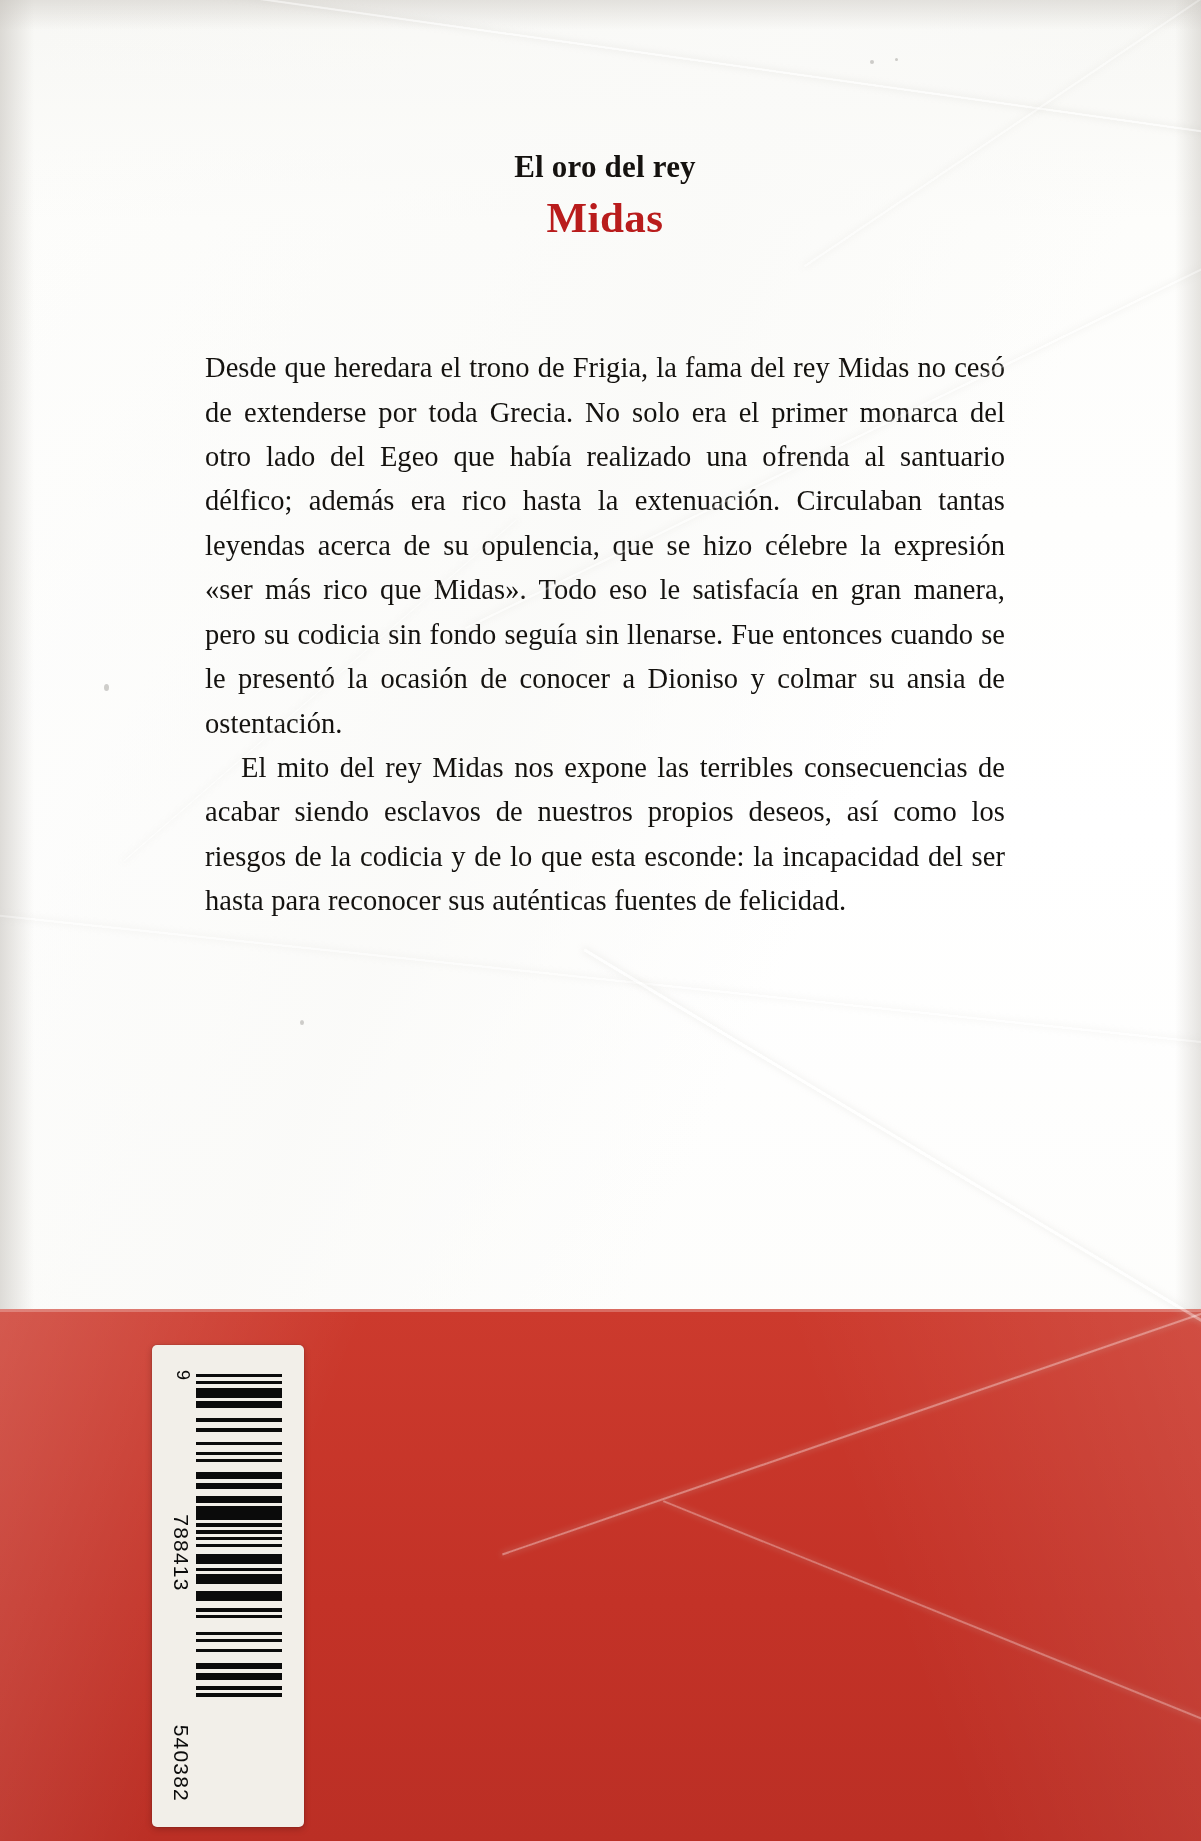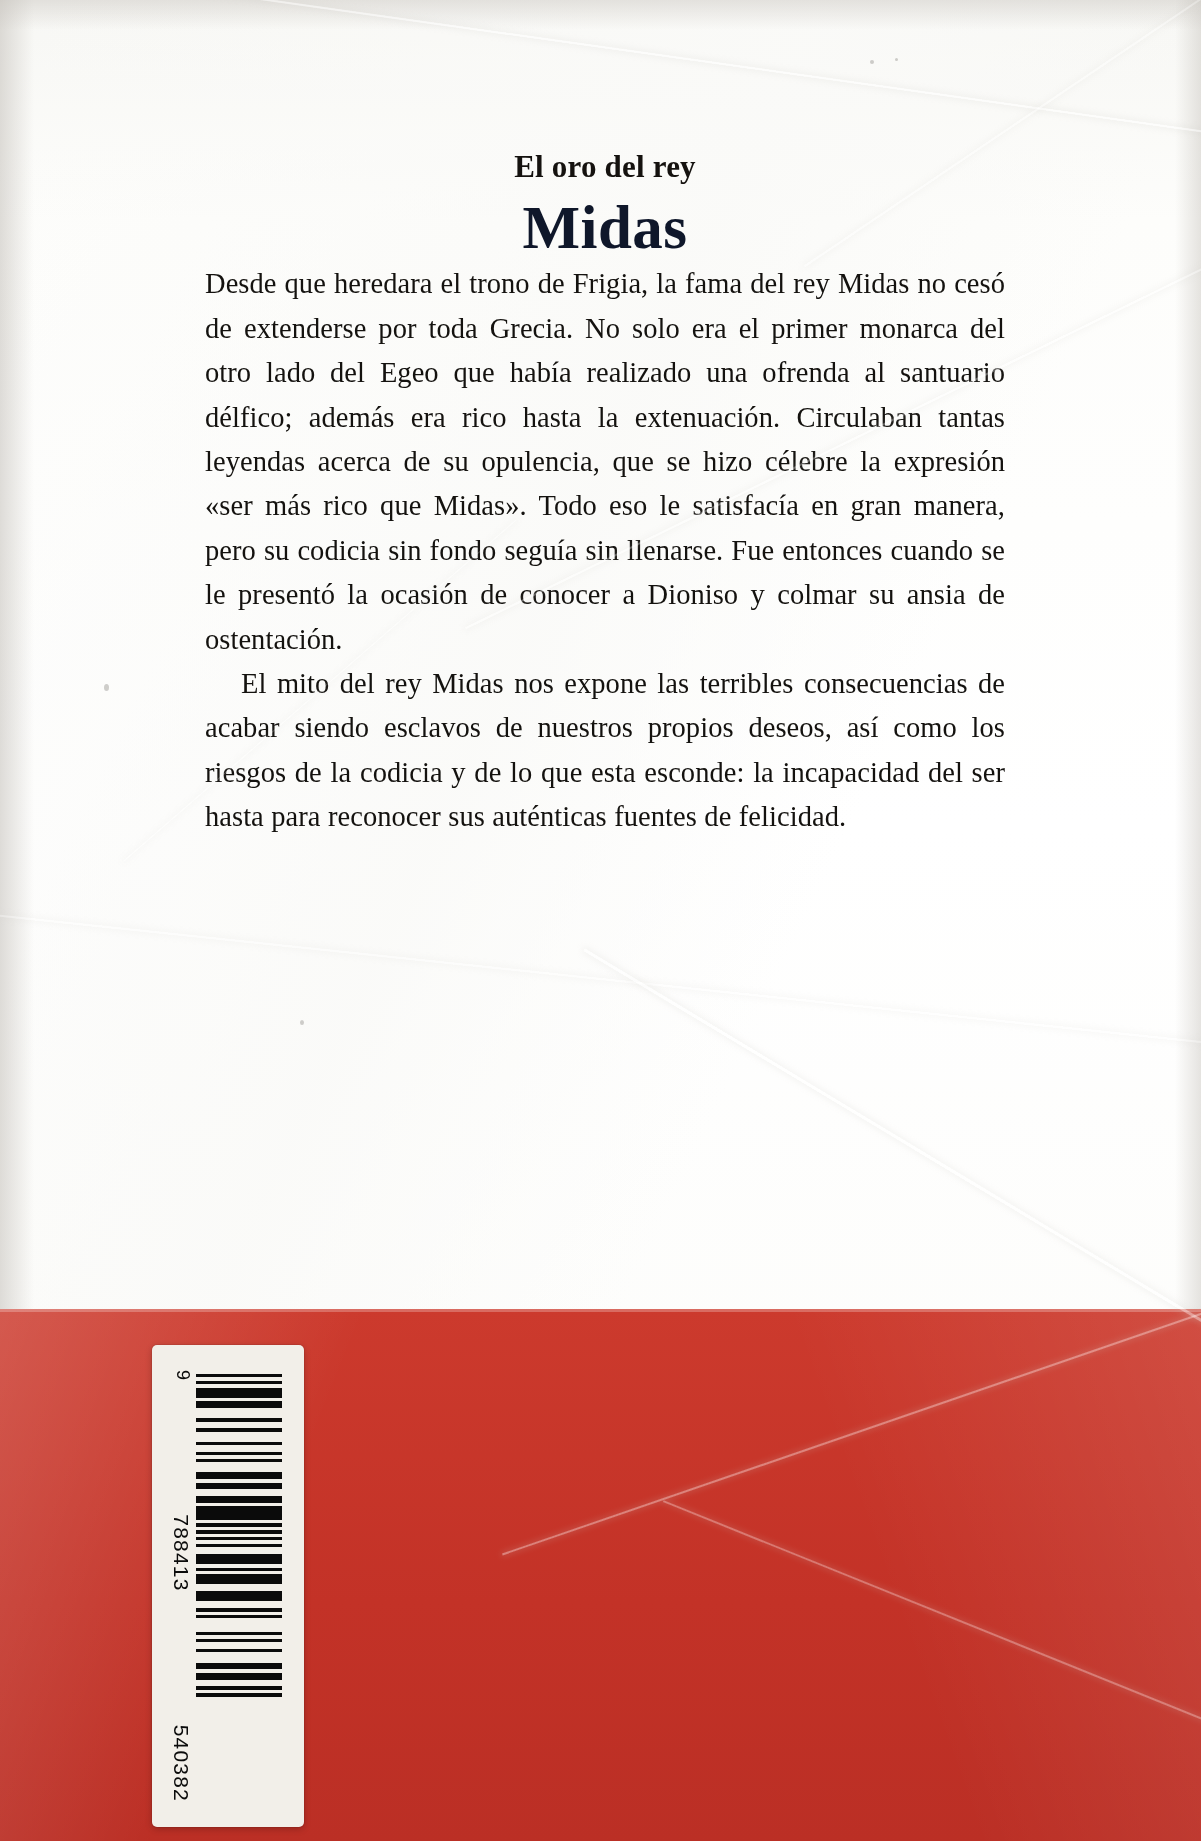--- a/index.html
+++ b/index.html
@@ -64,33 +64,33 @@
 
   .speck { position: absolute; background: rgba(120,118,112,0.35); border-radius: 50%; pointer-events: none; }
 
   
   .text-block {
     position: absolute;
     left: 205px;
     top: 150px;
     width: 800px;
   }
-  .title-group { text-align: center; }
+  .title-group { text-align: center; margin-bottom: 104px; }
   .title-kicker {
     font-size: 31px;
     font-weight: 700;
     letter-spacing: .2px;
     color: #15120f;
     line-height: 1.1;
   }
   .title-main {
-    font-size: 61px;
+    font-size: 43px;
     font-weight: 700;
     letter-spacing: .5px;
-    color: #0f172a;
+    color: #b91c1c;
     line-height: 1.12;
     margin-top: 10px;
   }
 
   .blurb { color: #14120f; }
   .blurb p {
     margin: 0;
     font-size: 28.5px;
     line-height: 44.4px;
     text-align: justify;

